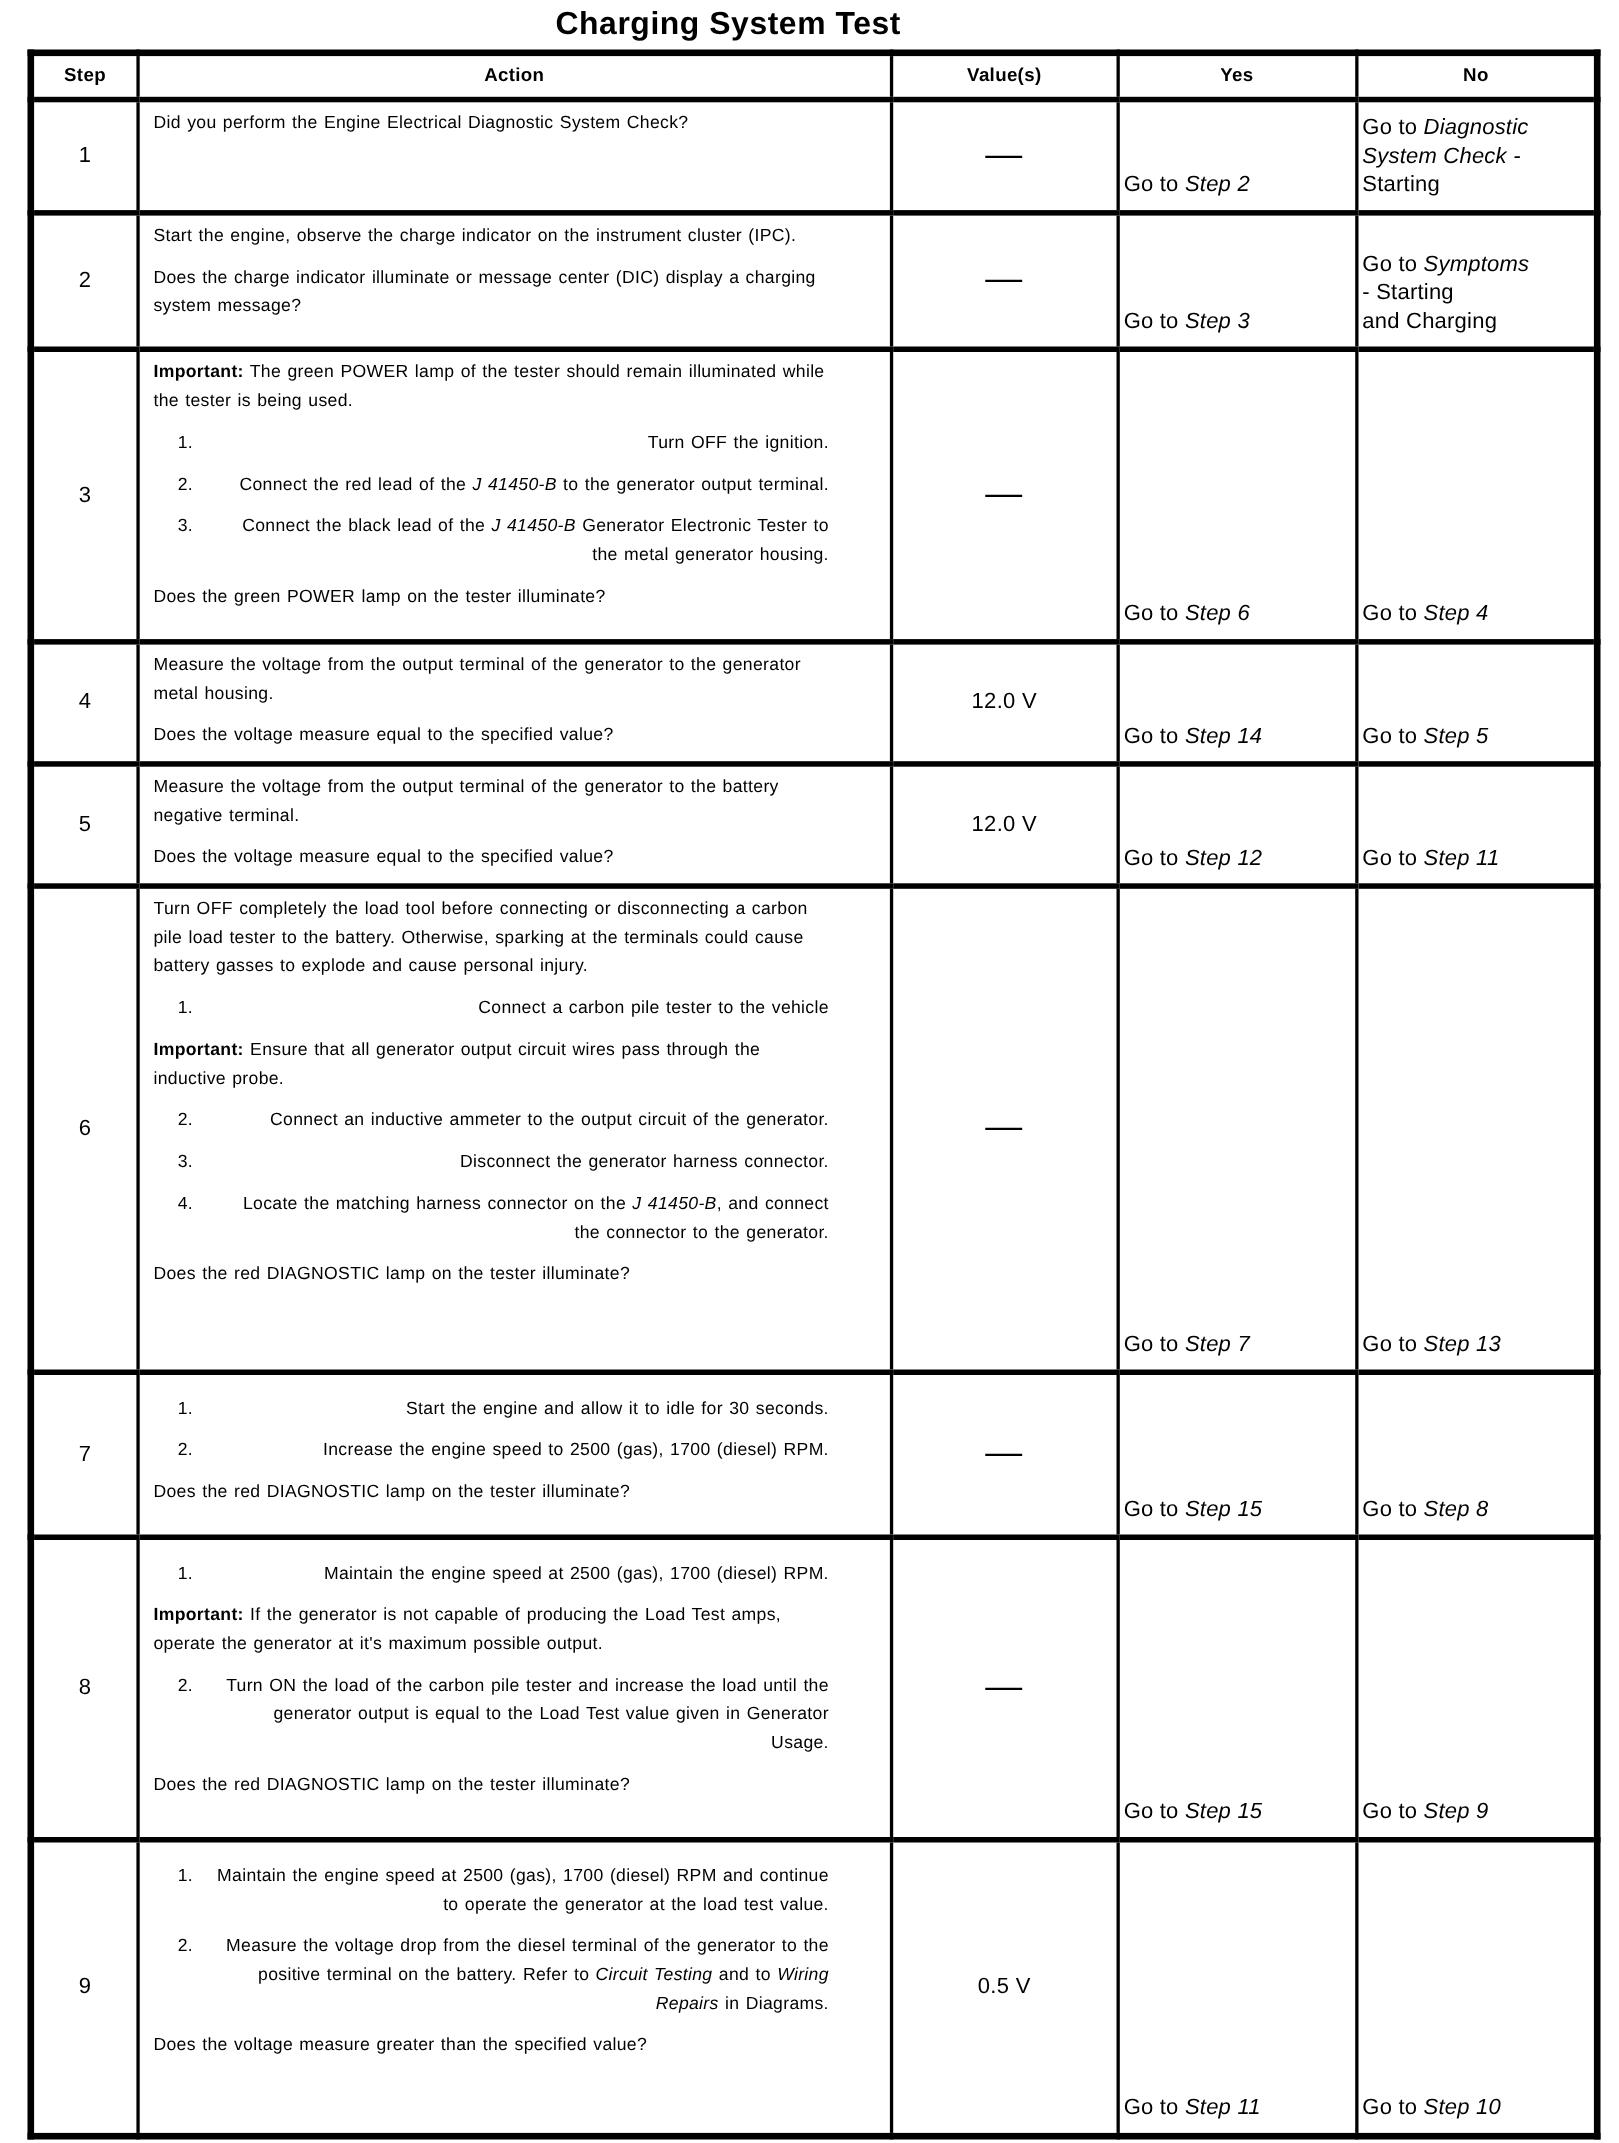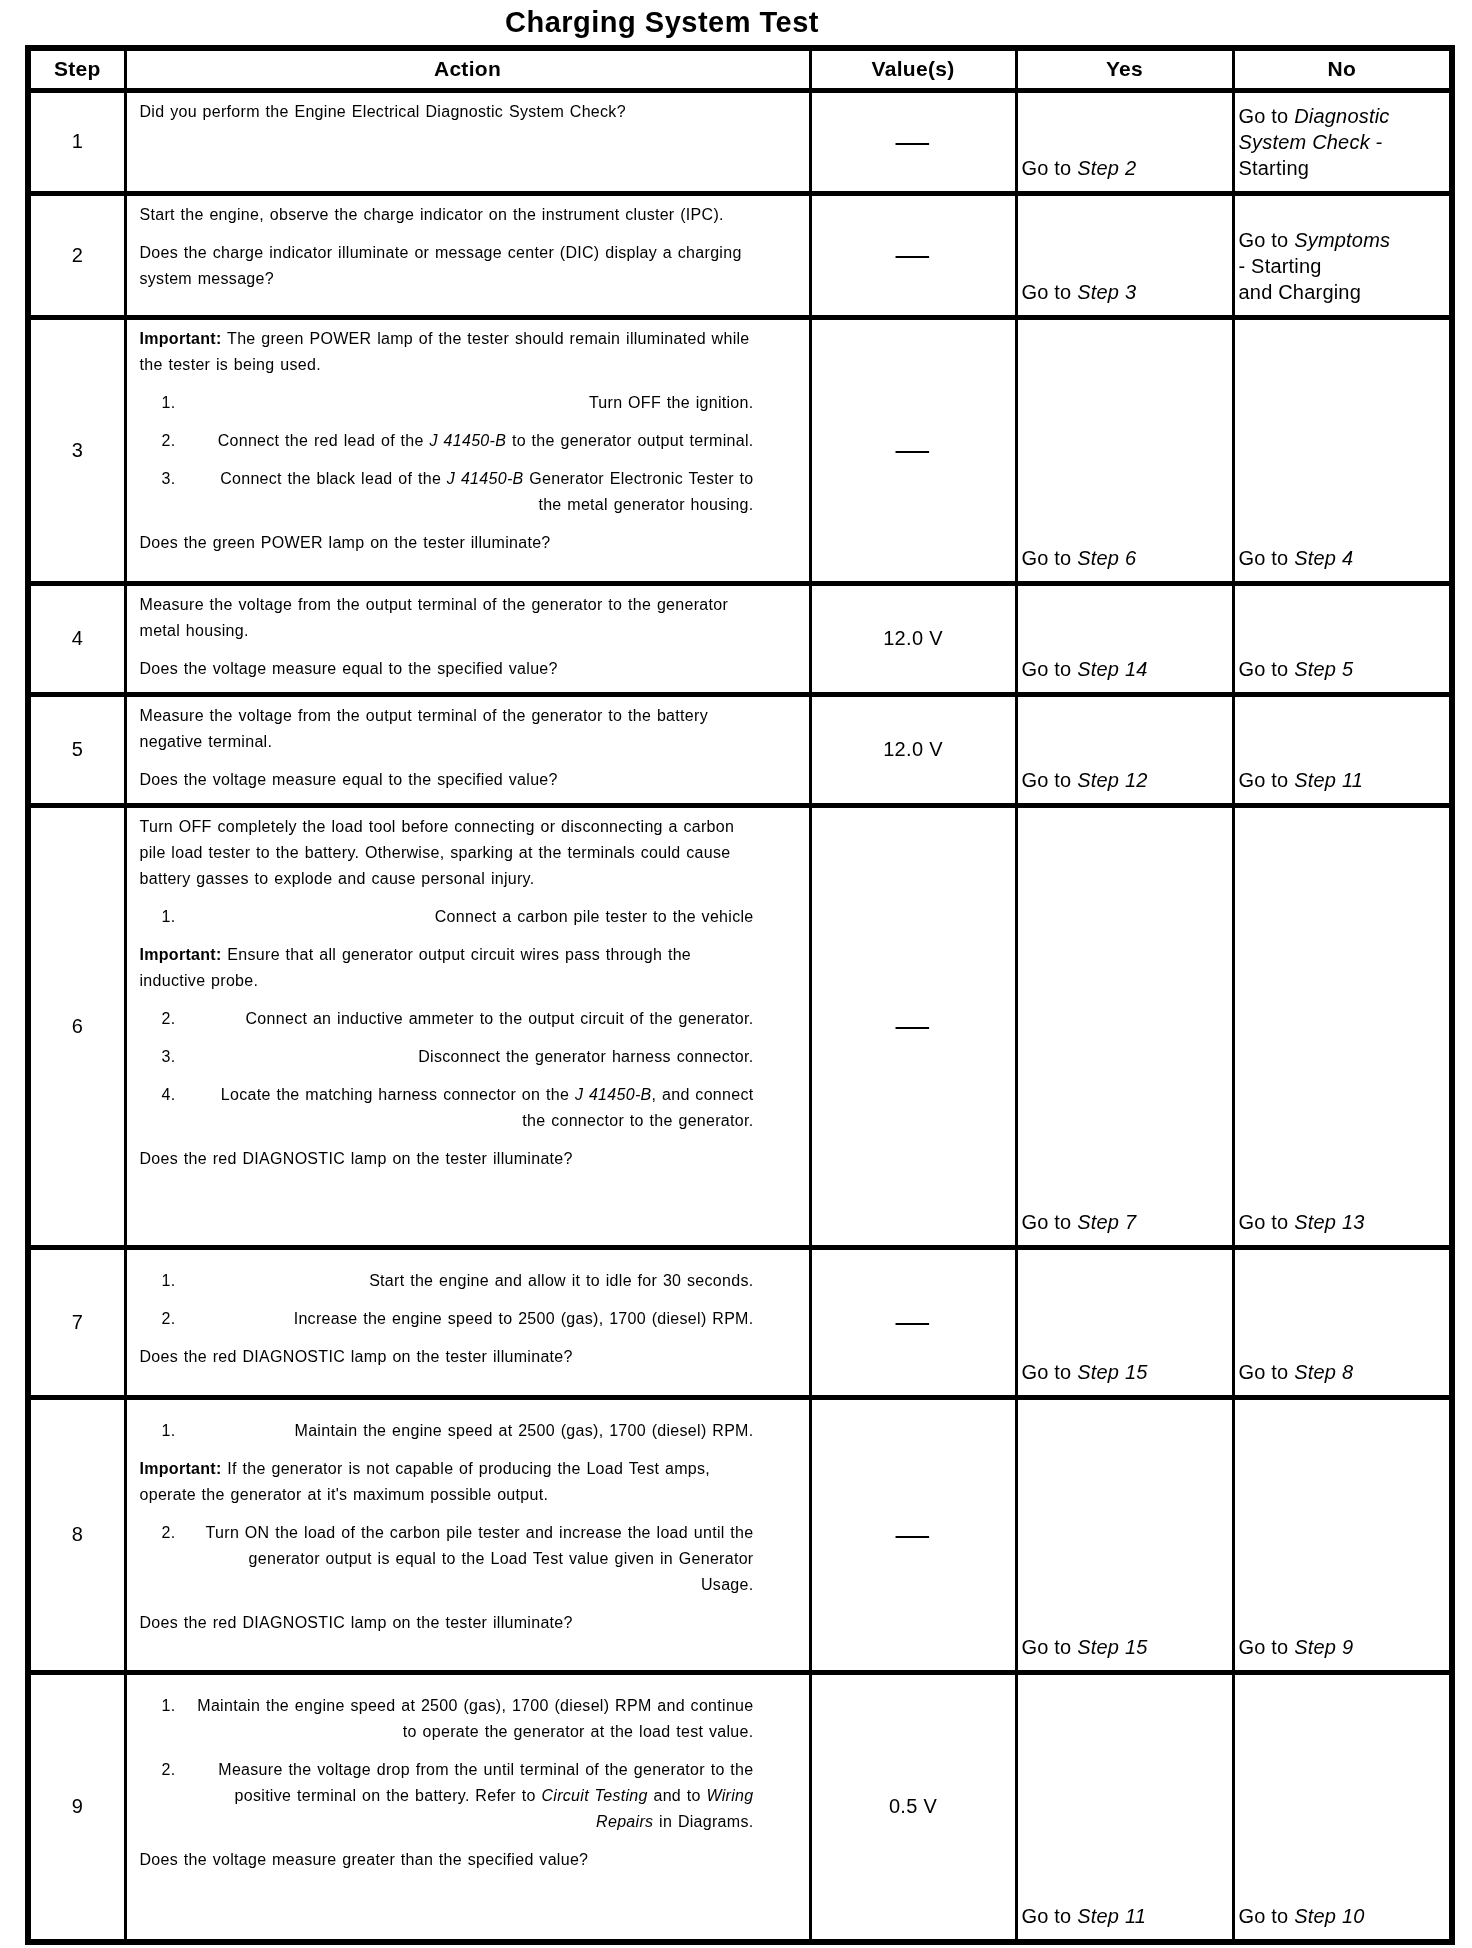--- a/index.html
+++ b/index.html
@@ -14,21 +14,21 @@
     font-size:29px; font-weight:bold; letter-spacing:0.5px; white-space:nowrap;
   }
   table.test-table {
     position:absolute; left:25px; top:45px; width:1424px;
     border-collapse:collapse; table-layout:fixed;
     border:6px solid #000;
   }
   th, td { border:3px solid #000; border-top-width:5px; border-bottom-width:5px; }
   thead tr { height:42px; }
   th {
-    font-size:21px; font-weight:bold; text-align:center; vertical-align:middle;
+    font-size:17px; font-weight:bold; text-align:center; vertical-align:middle;
     letter-spacing:0.3px;
   }
   tbody tr:nth-child(1){height:103px;}
   tbody tr:nth-child(2){height:124px;}
   tbody tr:nth-child(3){height:266px;}
   tbody tr:nth-child(4){height:107px;}
   tbody tr:nth-child(5){height:108px;}
   tbody tr:nth-child(6){height:442px;}
   tbody tr:nth-child(7){height:150px;}
   tbody tr:nth-child(8){height:275px;}
@@ -201,21 +201,21 @@
       </tr>
       <tr>
         <td class="c-step"><span>9</span></td>
         <td class="c-action">
           <div class="li">
             <span class="num">1.</span>
             <span class="txt"><span>Maintain the engine speed at 2500 (gas), 1700 (diesel) RPM and continue to operate the generator at the load test value.</span></span>
           </div>
           <div class="li">
             <span class="num">2.</span>
-            <span class="txt"><span>Measure the voltage drop from the until terminal of the generator to the positive terminal on the battery. Refer to </span><span class="i">Circuit Testing</span><span> and to </span><span class="i">Wiring Repairs</span><span> in Diagrams.</span></span>
+            <span class="txt"><span>Measure the voltage drop from the diesel terminal of the generator to the positive terminal on the battery. Refer to </span><span class="i">Circuit Testing</span><span> and to </span><span class="i">Wiring Repairs</span><span> in Diagrams.</span></span>
           </div>
           <div class="p"><span>Does the voltage measure greater than the specified value?</span></div>
         </td>
         <td class="c-value"><span>0.5 V</span></td>
         <td class="c-yes"><span>Go to </span><span class="i">Step 11</span></td>
         <td class="c-no"><span>Go to </span><span class="i">Step 10</span></td>
       </tr>
     </tbody>
 </table>
 

